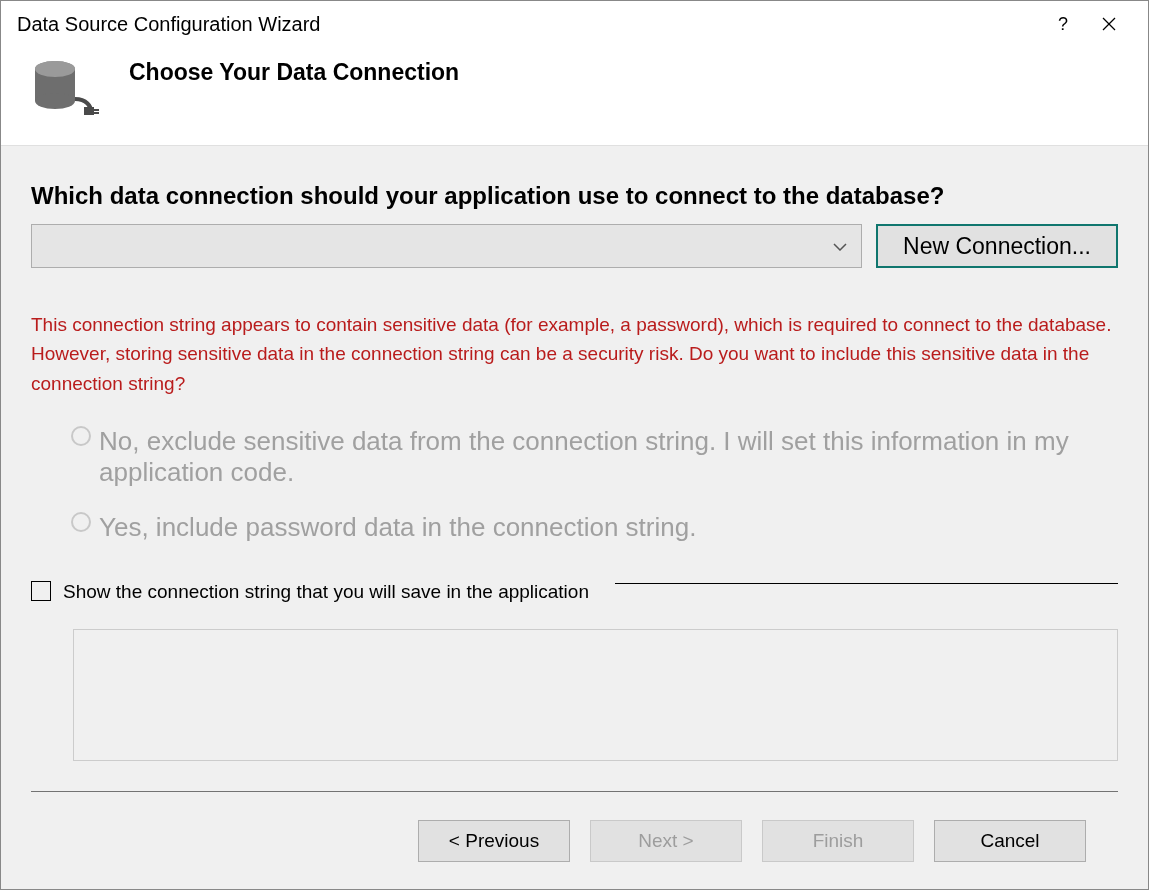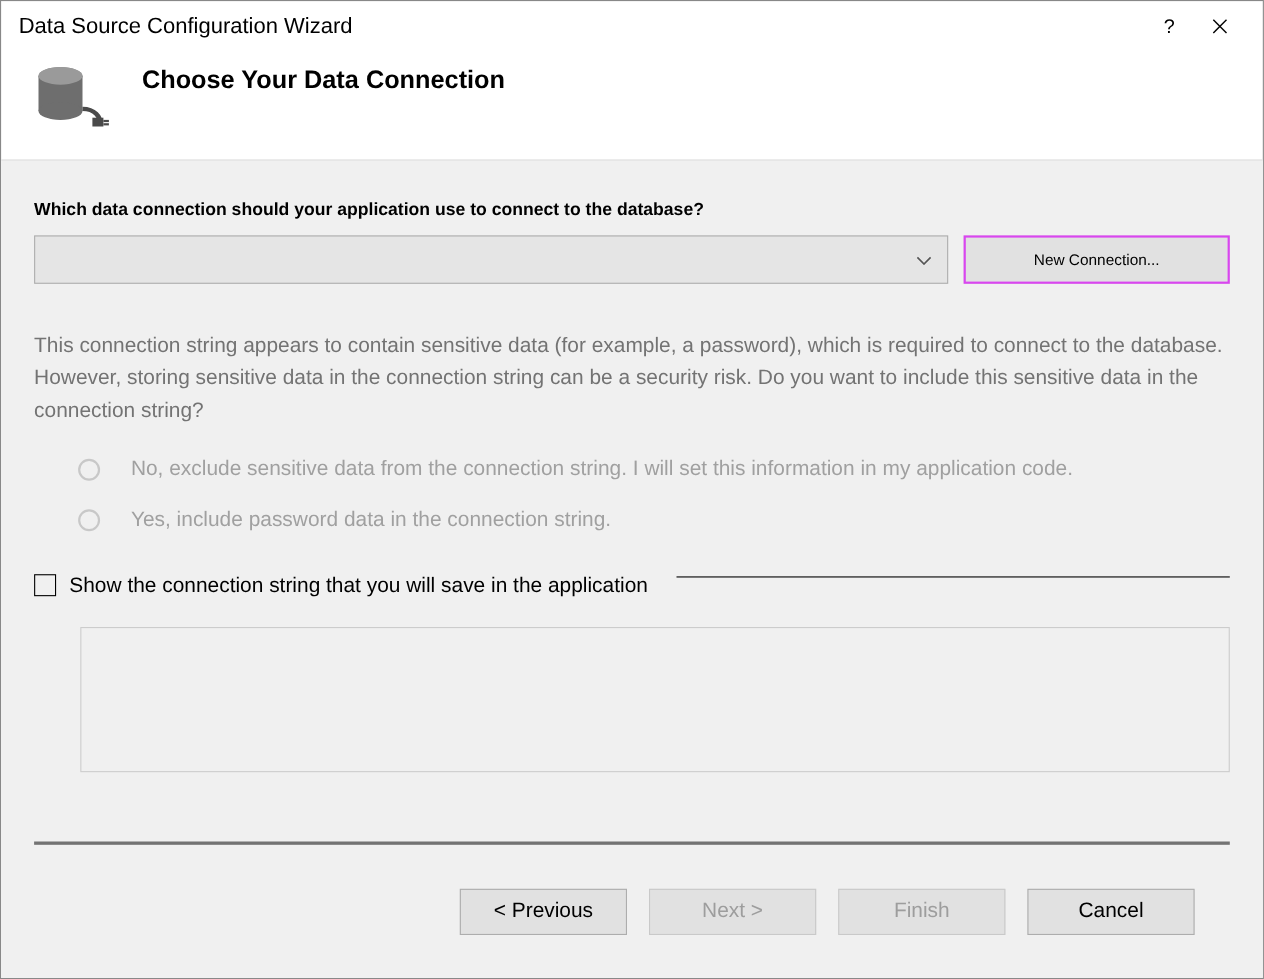--- a/index.html
+++ b/index.html
@@ -55,21 +55,21 @@
   }
   .content {
     flex: 1;
     background: #f0f0f0;
     border-top: 1px solid #e0e0e0;
     padding: 36px 30px 0 30px;
     display: flex;
     flex-direction: column;
   }
   .question {
-    font-size: 16px;
+    font-size: 24px;
     font-weight: 700;
     margin-bottom: 14px;
   }
   .conn-row {
     display: flex;
     gap: 14px;
     align-items: stretch;
   }
   .dropdown {
     flex: 1;
@@ -82,43 +82,43 @@
     padding-right: 14px;
   }
   .chevron {
     font-size: 14px;
     color: #555;
   }
   .btn-newconn {
     width: 242px;
     height: 44px;
     background: #e1e1e1;
-    border: 2px solid #d946ef;
-    font-size: 14px;
+    border: 2px solid #0f766e;
+    font-size: 23px;
     display: flex;
     align-items: center;
     justify-content: center;
     cursor: pointer;
   }
   .explain {
     margin-top: 42px;
     font-size: 19px;
-    color: #737373;
+    color: #b91c1c;
     line-height: 1.55;
   }
   .radios {
     margin-top: 28px;
     padding-left: 40px;
   }
   .radio-row {
     display: flex;
-    align-items: center;
-    gap: 28px;
+    align-items: flex-start;
+    gap: 8px;
     margin-bottom: 24px;
-    font-size: 19px;
+    font-size: 26px;
     color: #a0a0a0;
   }
   .radio-circle {
     width: 20px;
     height: 20px;
     border: 2px solid #c8c8c8;
     border-radius: 50%;
     flex-shrink: 0;
   }
   .expander-row {
@@ -143,22 +143,22 @@
     margin-top: 2px;
   }
   .connstr-box {
     margin: 26px 0 0 42px;
     height: 132px;
     background: #f0f0f0;
     border: 1px solid #ccc;
   }
   .spacer { flex: 1; }
   .footer {
-    height: 124px;
-    border-top: 3px solid #737373;
+    height: 98px;
+    border-top: 1px solid #737373;
     display: flex;
     align-items: center;
     justify-content: flex-end;
     padding: 0 32px;
     gap: 20px;
     background: #f0f0f0;
   }
   .wbtn {
     width: 152px;
     height: 42px;

